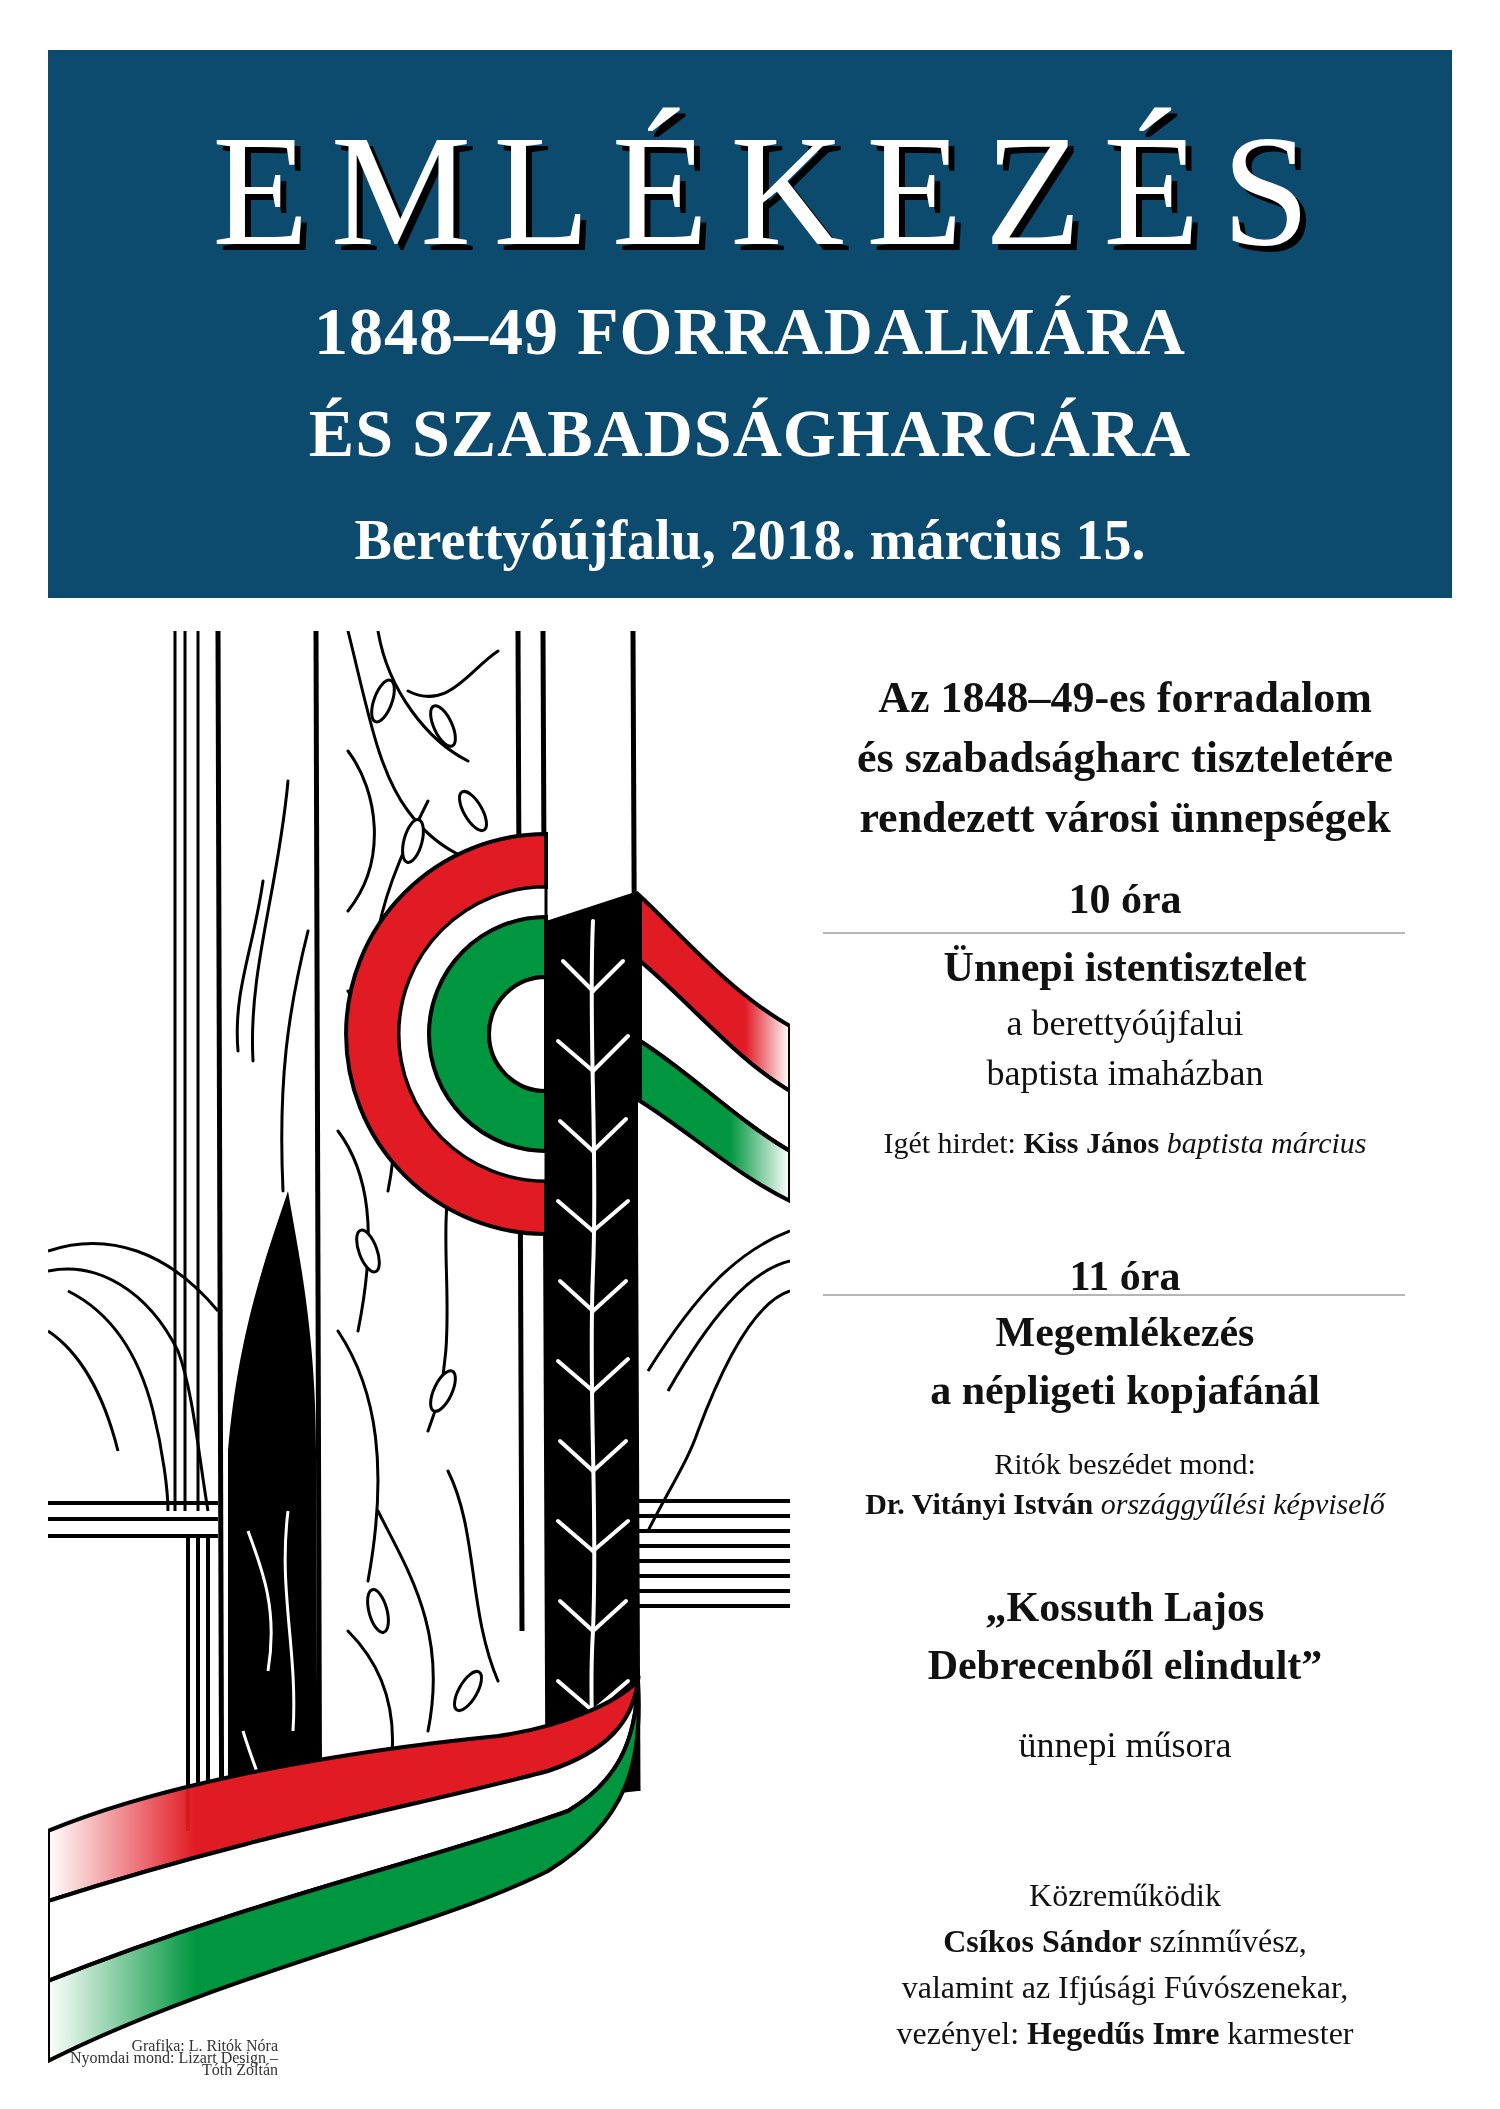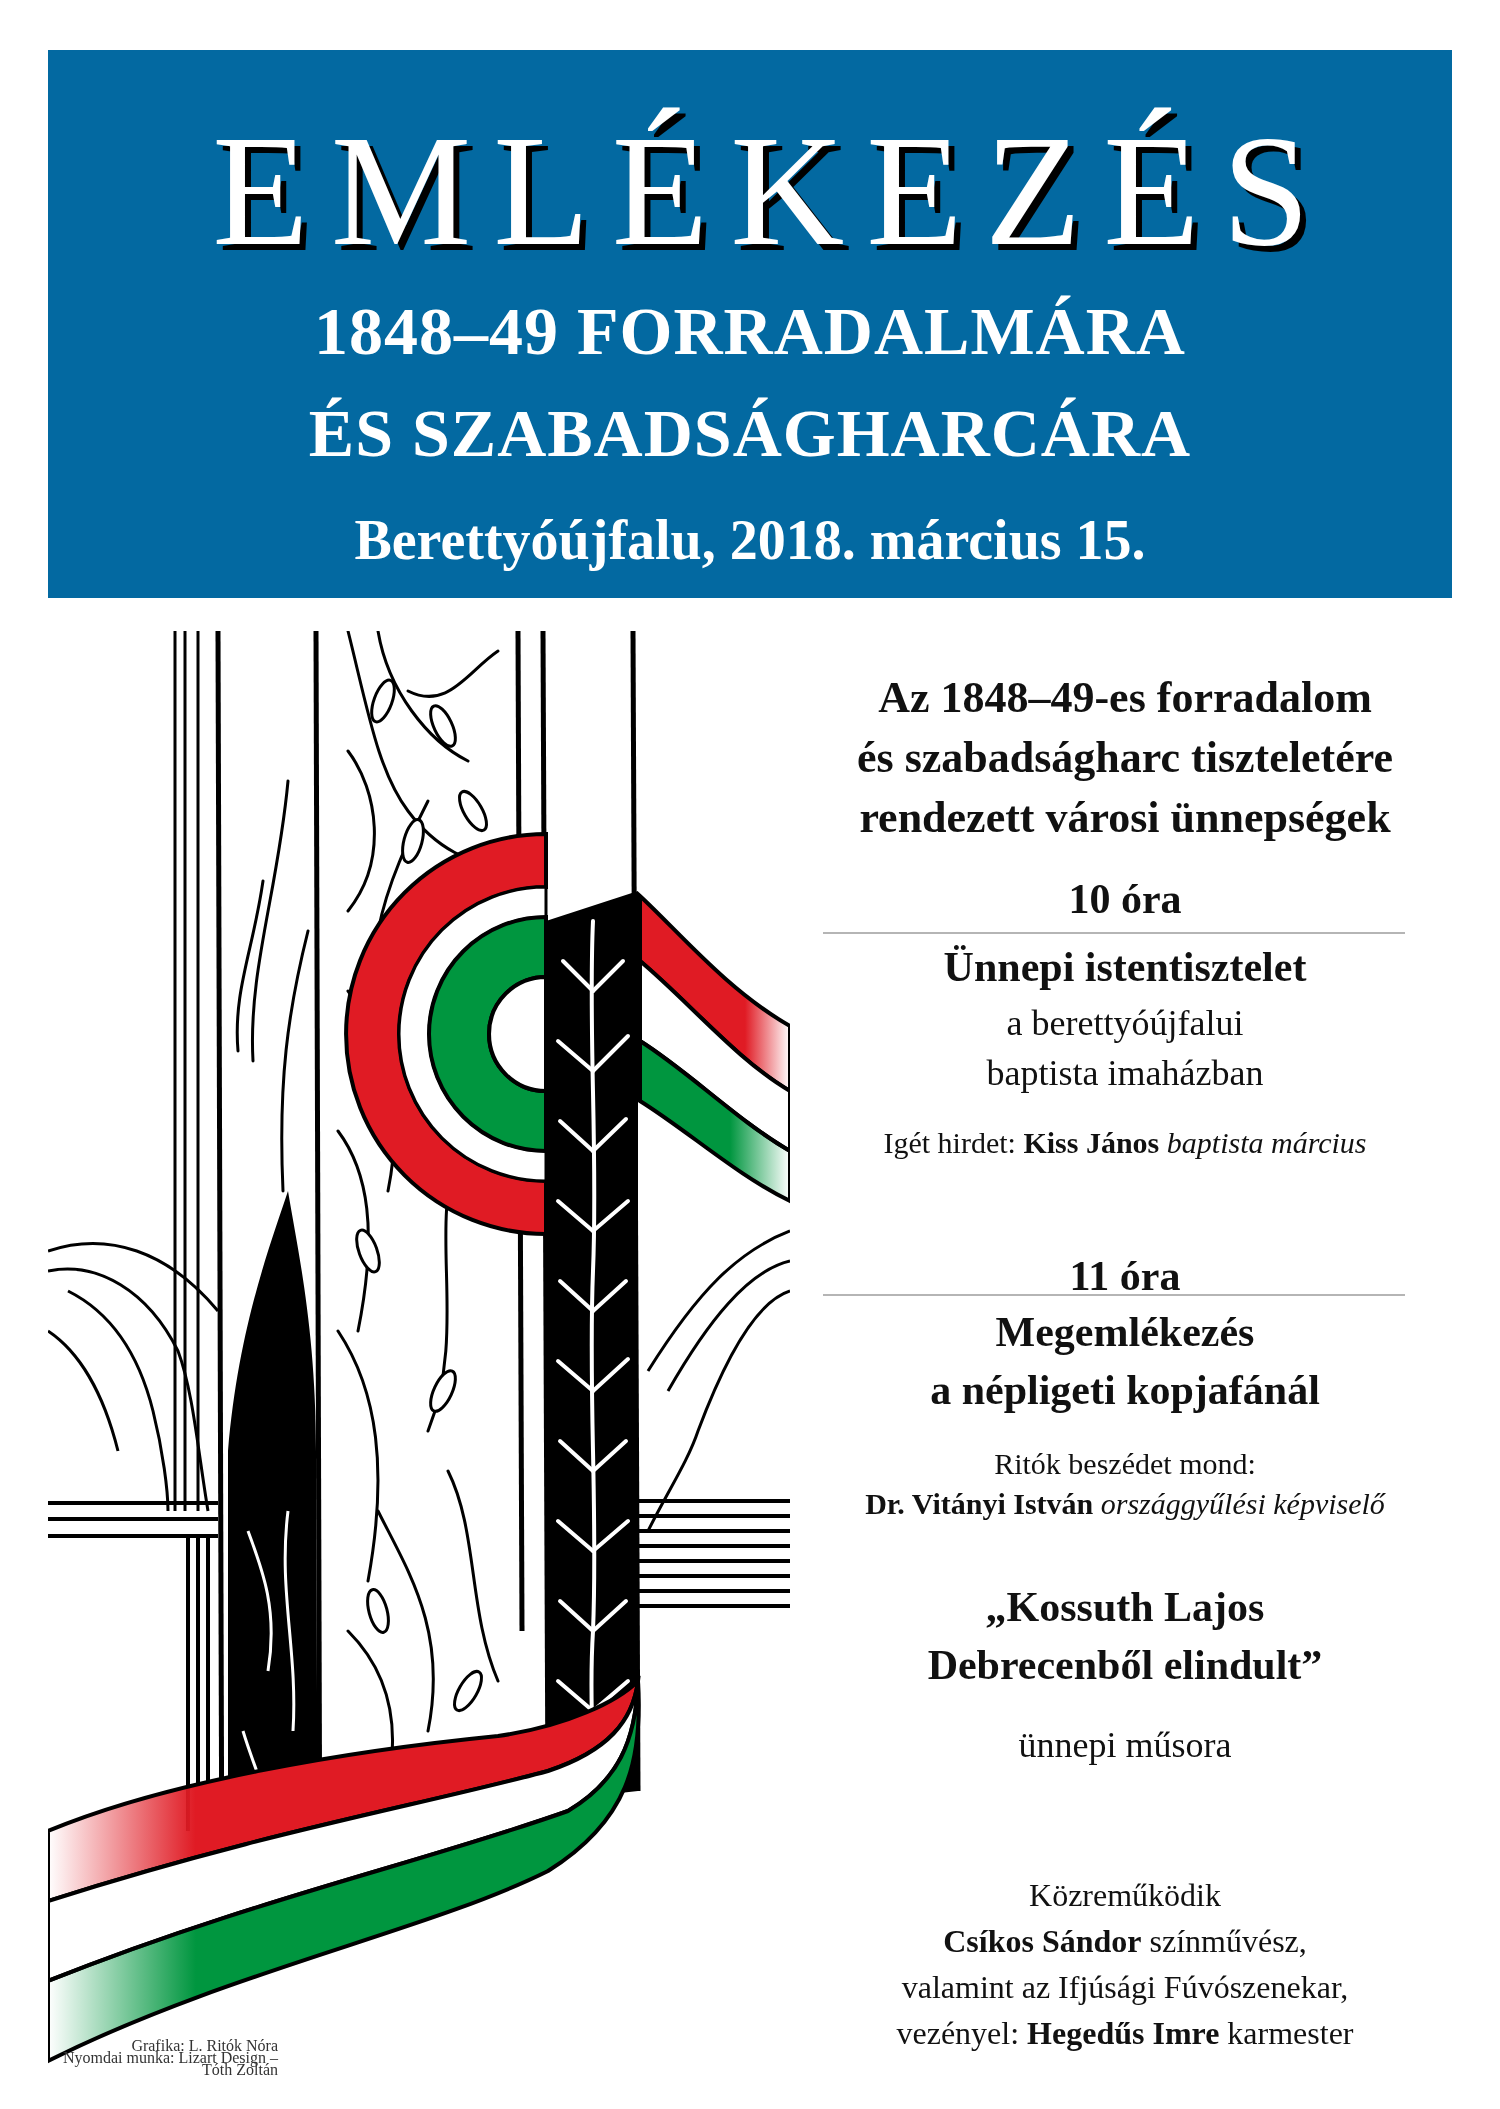--- a/index.html
+++ b/index.html
@@ -2,21 +2,21 @@
 <html><head>
 <meta charset="utf-8">
 <style>
   html, body { margin:0; padding:0; }
   body {
     width:1500px; height:2109px; background:#ffffff; position:relative; overflow:hidden;
     font-family:"Liberation Serif", "DejaVu Serif", serif; color:#111;
   }
   .banner {
     position:absolute; left:48px; top:50px; width:1404px; height:548px;
-    background:#0369a1;
+    background:#0c4a6e;
   }
   .banner .t {
     position:absolute; left:0; width:100%; text-align:center; color:#ffffff;
     font-family:"Liberation Serif", "DejaVu Serif", serif;
   }
   .title-main {
     top:62px; font-size:158px; letter-spacing:22px; font-weight:normal; line-height:1;
     text-shadow:6px 6px 0 #000; padding-left:22px;
   }
   .title-sub1 { top:247px; font-size:68px; font-weight:bold; line-height:1; letter-spacing:1px; }
@@ -202,21 +202,21 @@
              C585 1090 560 1120 500 1140 C370 1175 220 1200 0 1270 Z" fill="url(#fadeRed)"></path>
     <path d="M0 1270 C220 1200 370 1175 500 1140 C560 1120 585 1090 590 1050
              C588 1110 570 1150 520 1180 C380 1230 200 1270 0 1350 Z" fill="#fff"></path>
     <path d="M0 1350 C200 1270 380 1230 520 1180 C570 1150 588 1110 590 1050
              C595 1130 580 1190 500 1240 C380 1300 180 1340 0 1430 Z" fill="url(#fadeGreen)"></path>
   </g>
 </svg>
 
 <div class="credits">
   <div>Grafika: L. Ritók Nóra</div>
-  <div>Nyomdai munka: Lizart Design – Tóth Zoltán</div>
+  <div>Nyomdai mond: Lizart Design – Tóth Zoltán</div>
 </div>
 
 <div class="col h-intro">
   <div>Az 1848–49-es forradalom</div>
   <div>és szabadságharc tiszteletére</div>
   <div>rendezett városi ünnepségek</div>
 </div>
 
 <div class="col time" style="top:878px;">10 óra</div>
 <div class="divider" style="top:932px;"></div>

